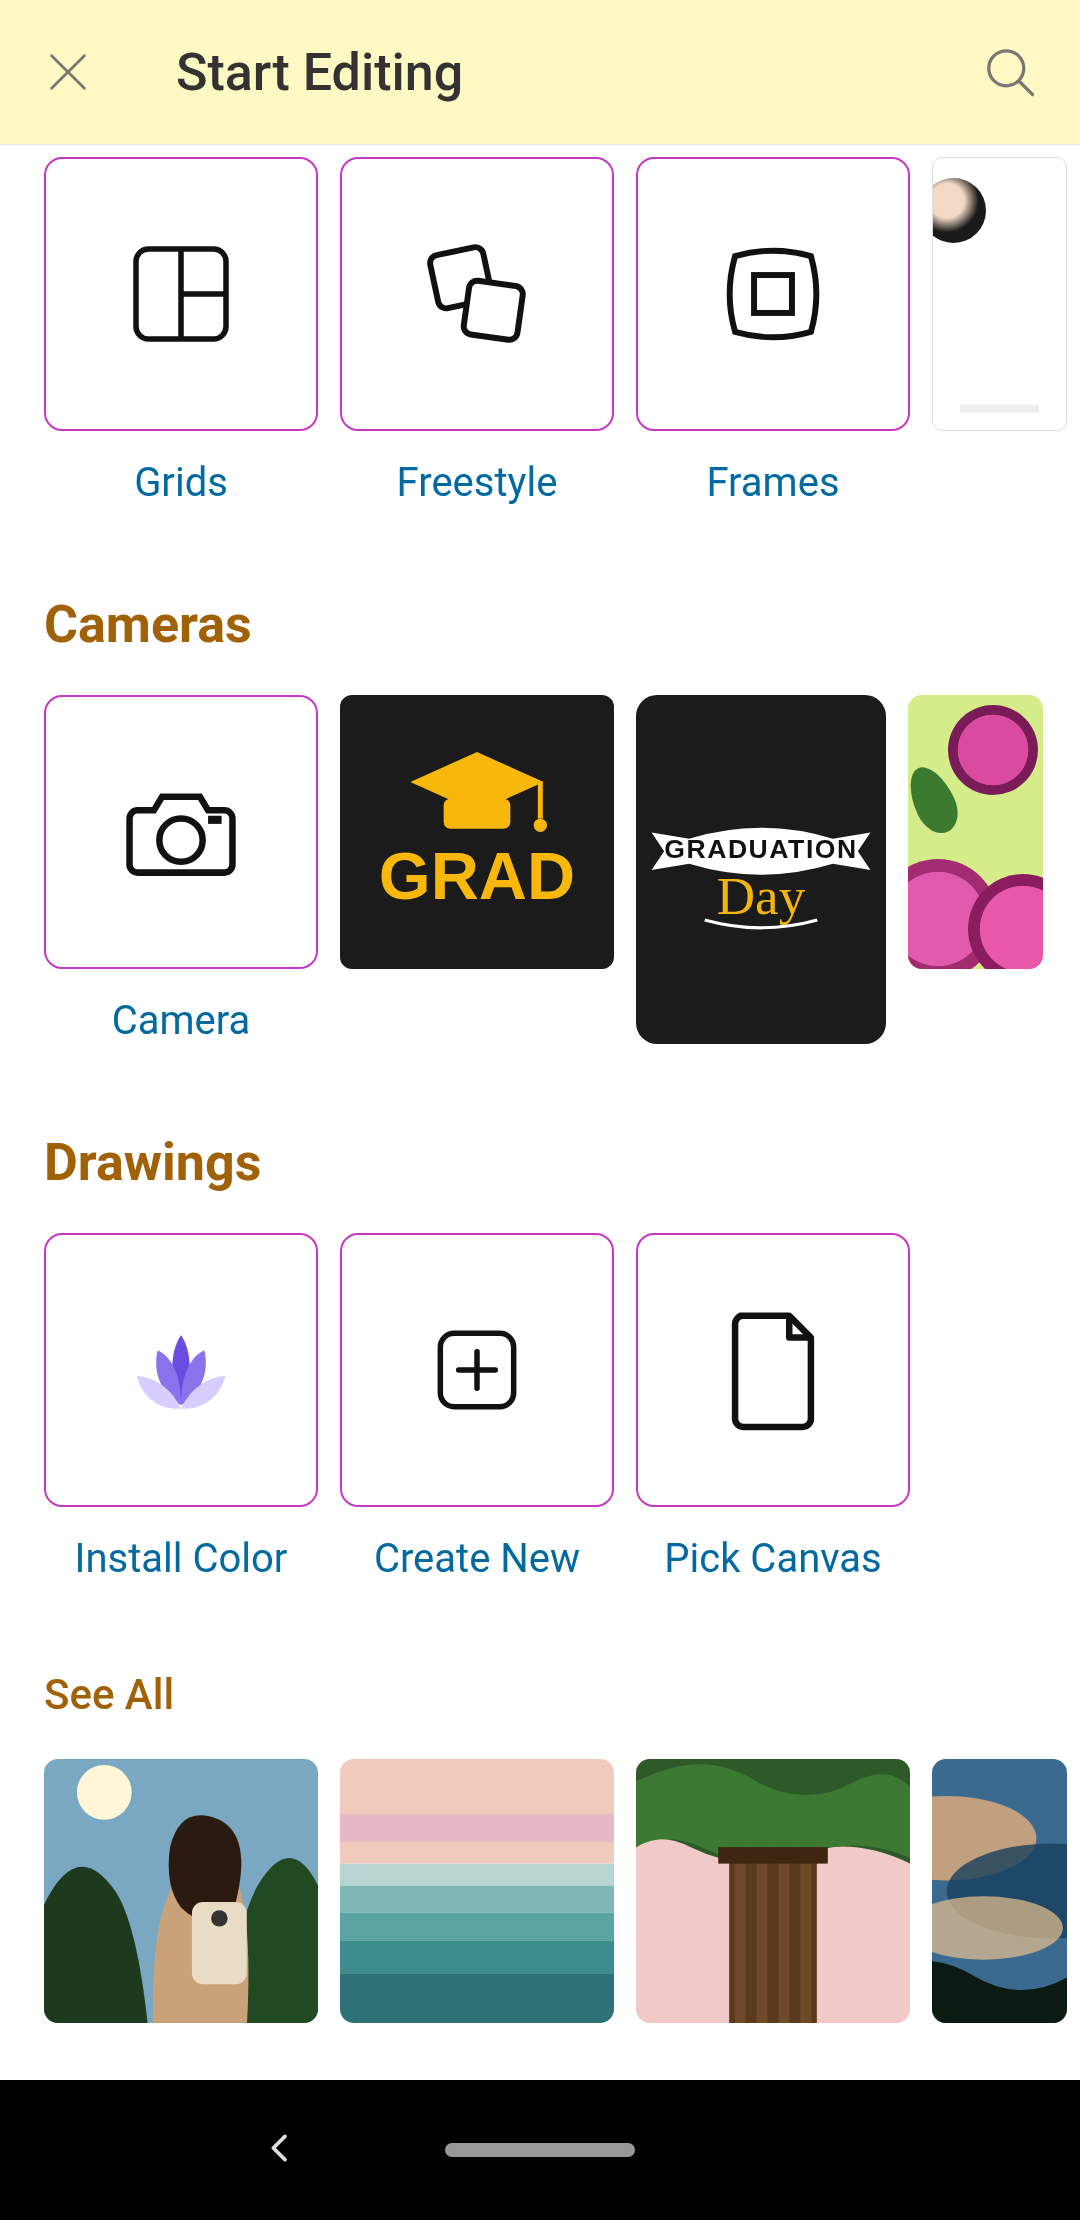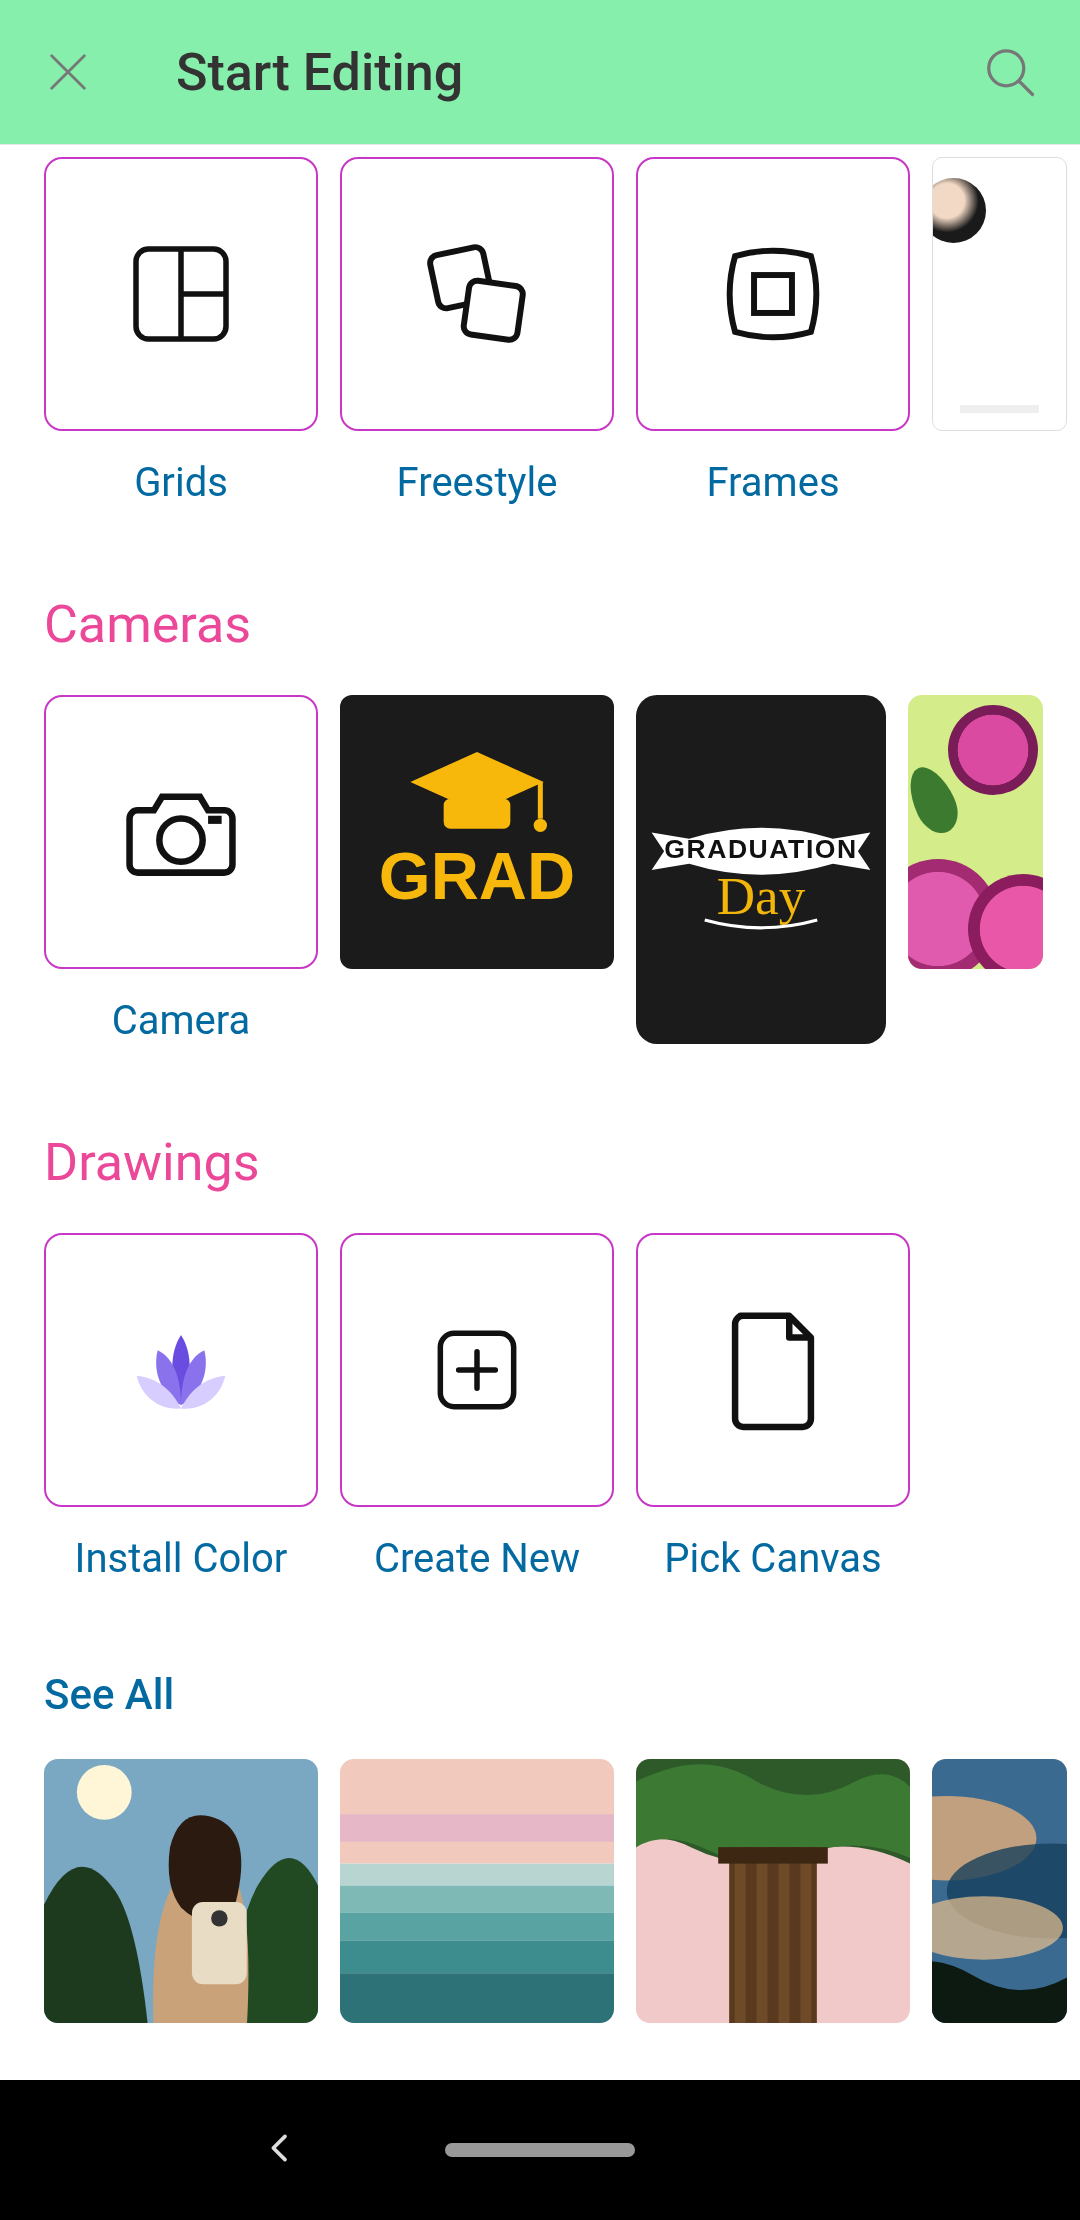--- a/index.html
+++ b/index.html
@@ -6,21 +6,21 @@
     body {
       font-family: -apple-system, BlinkMacSystemFont, "Segoe UI", Roboto, Helvetica, Arial, sans-serif;
       background: #fff;
       width: 1080px;
       height: 2220px;
       overflow: hidden;
       display: flex;
       flex-direction: column;
     }
     .header {
-      background: #86efac;
+      background: #fef9c3;
       height: 145px;
       display: flex;
       align-items: center;
       padding: 0 40px;
       border-bottom: 1px solid #e8e8e8;
     }
     .header .close { flex: 0 0 auto; margin-right: 80px; }
     .header .title { flex: 1; font-size: 52px; color: #333; font-weight: 500; }
     .header .search { flex: 0 0 auto; }
     .icon-svg { display: block; }
@@ -55,22 +55,22 @@
     }
     .border-magenta { border: 2.5px solid #c838c6; background: #fff; }
     .tile-label { font-size: 40px; color: #0369a1; margin-top: 28px; font-weight: 400; }
 
     .section-head {
       display: flex;
       align-items: center;
       justify-content: space-between;
       padding: 0 44px;
     }
-    .section-title { font-size: 52px; font-weight: 400; color: #ec4899; }
-    .see-all { font-size: 42px; color: #0369a1; font-weight: 500; }
+    .section-title { font-size: 52px; font-weight: 700; color: #a16207; }
+    .see-all { font-size: 42px; color: #a16207; font-weight: 500; }
 
     
     .peek-partial { width: 135px; }
 
     
     .upsell {
       background: #fff;
       display: flex;
       flex-direction: column;
       border: 1px solid #ddd;

